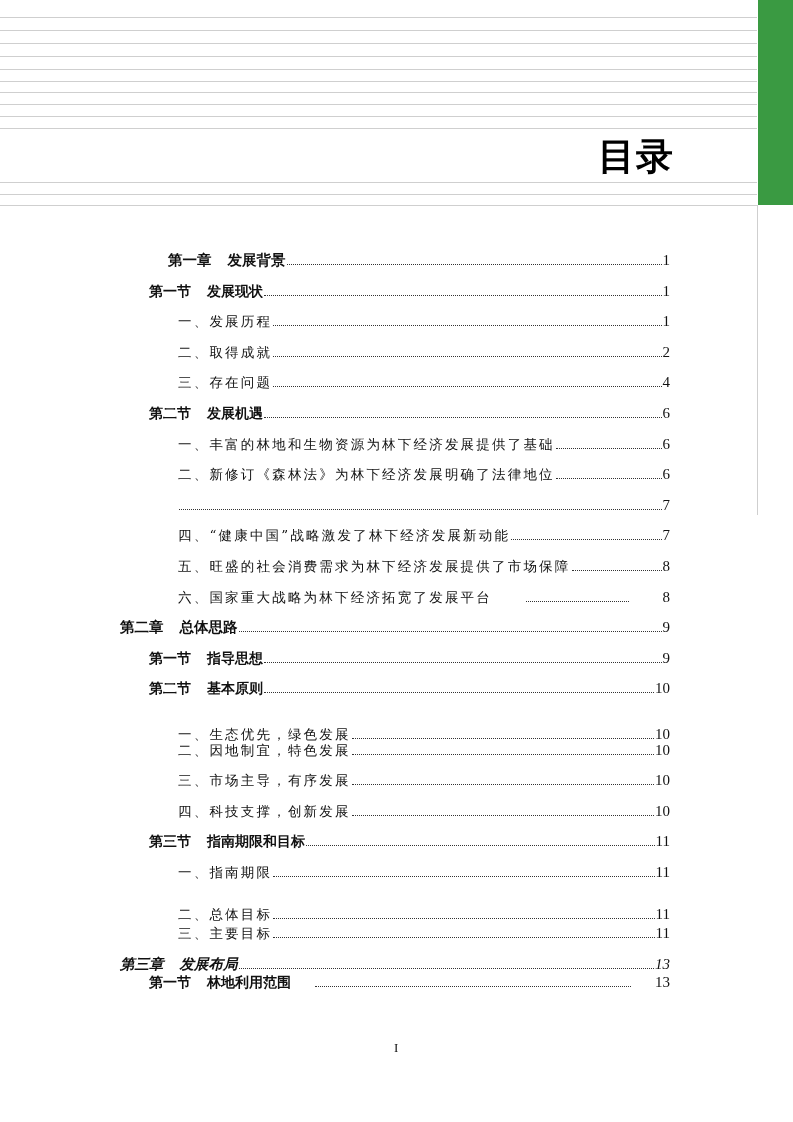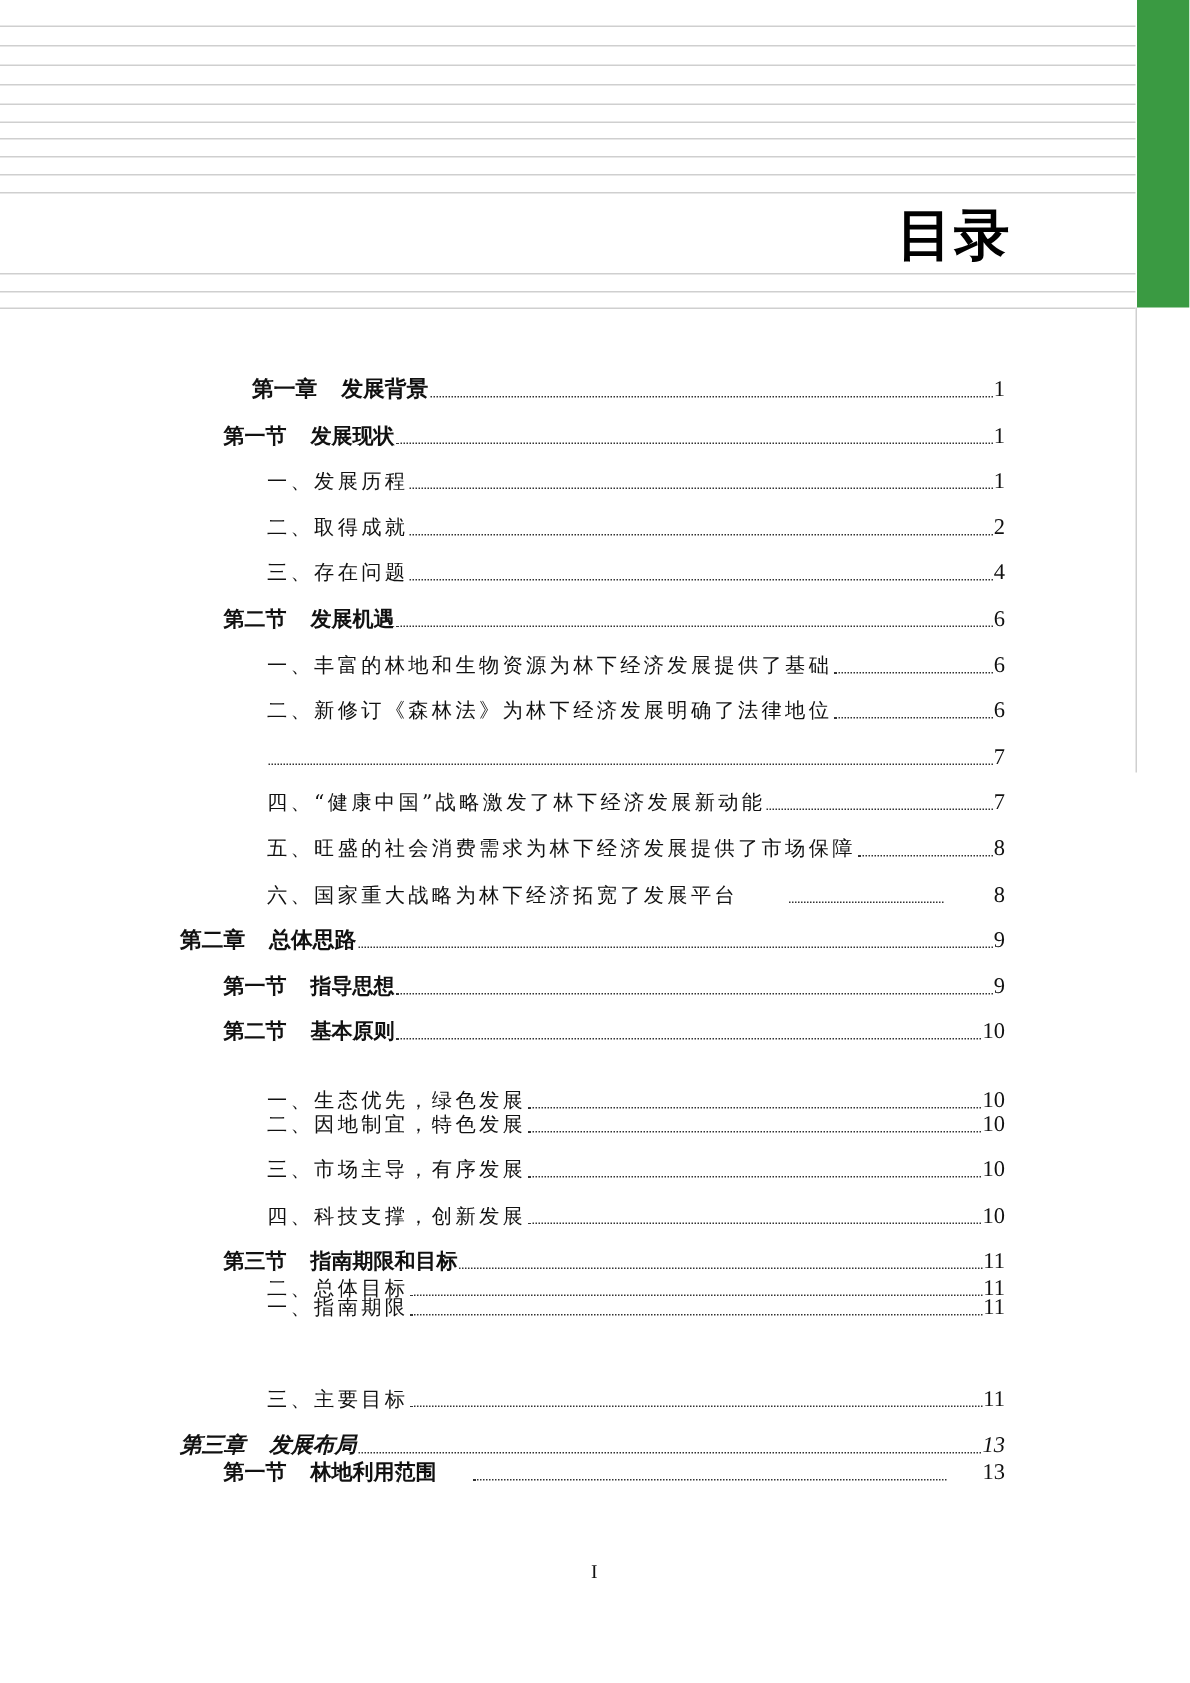--- a/index.html
+++ b/index.html
@@ -161,21 +161,21 @@
   <div class="row lvl2" style="top: 831.4px;">
       <span class="label"><span>第三节</span><span class="sep"></span><span>指南期限和目标</span></span>
       <span class="leader"></span>
       <span class="page">11</span>
     </div>
   <div class="row lvl3" style="top: 862px;">
       <span class="label">一、指南期限</span>
       <span class="leader"></span>
       <span class="page">11</span>
     </div>
-  <div class="row lvl3" style="top: 849px; justify-content: flex-end;">
+  <div class="row lvl3" style="top: 904px; justify-content: flex-end;">
       <span class="label">二、总体目标</span>
       <span class="leader"></span>
       <span class="page">11</span>
     </div>
   <div class="row lvl3" style="top: 923.2px; justify-content: center;">
       <span class="label">三、主要目标</span>
       <span class="leader"></span>
       <span class="page">11</span>
     </div>
   <div class="row lvl1" style="top: 953.8px; font-style: italic;">

